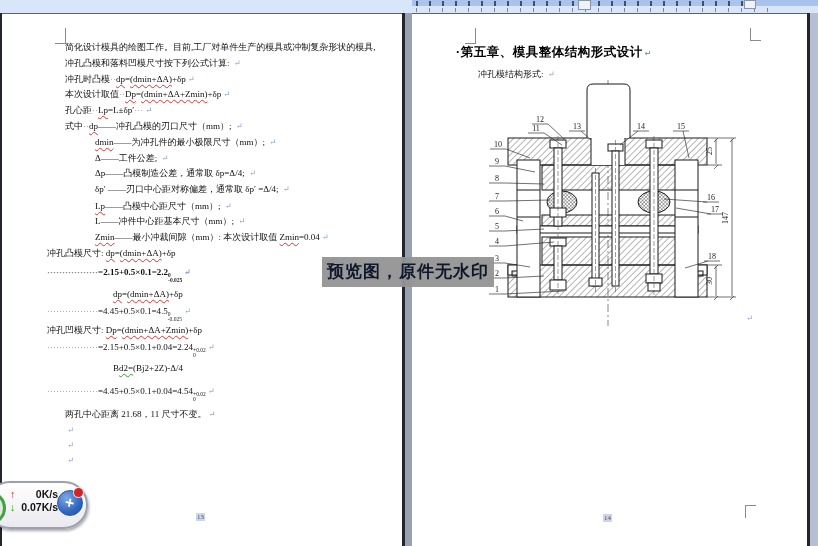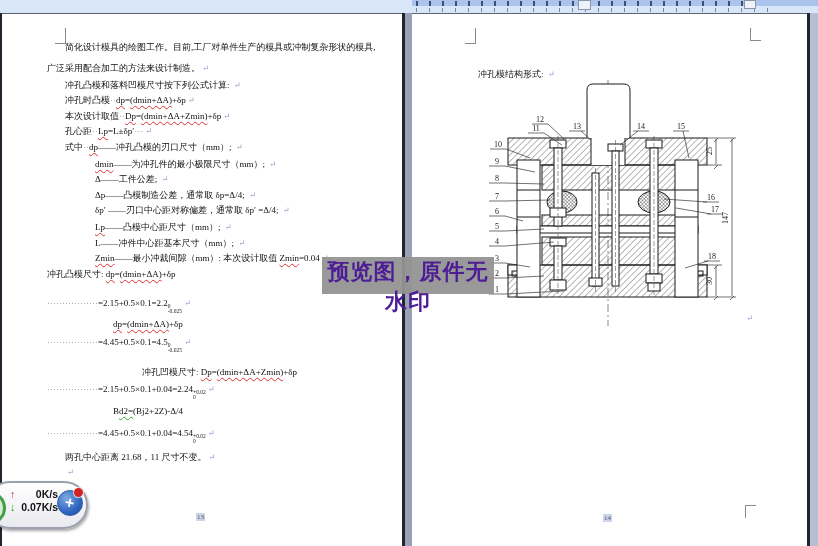--- a/index.html
+++ b/index.html
@@ -39,22 +39,22 @@
   .tol{display:inline-flex;flex-direction:column;font-size:5.5px;line-height:5px;vertical-align:-2px;color:#222;}
   .pgnum{position:absolute;font-size:7px;color:#46506a;background:#ccd6e8;padding:0 1px;}
   
   .rtitle{position:absolute;left:456px;top:44px;font-family:"Liberation Sans","DejaVu Sans",sans-serif;
           font-weight:bold;font-size:12.5px;color:#000;letter-spacing:0.5px;white-space:pre;}
   .rsub{position:absolute;left:478px;top:68px;font-size:9px;color:#111;white-space:pre;}
   .dia{position:absolute;left:478px;top:78px;}
   .dlab{font:8px "Liberation Serif","DejaVu Serif",serif;fill:#222;}
   .diapil{position:absolute;left:744px;top:314px;}
   
-  .wm{position:absolute;left:322px;top:257px;width:172px;height:37px;background:rgba(148,148,148,0.95);
-      color:#4c1d95;font-weight:bold;font-size:22px;line-height:30px;text-align:center;letter-spacing:1px;z-index:30;}
+  .wm{position:absolute;left:322px;top:257px;width:172px;height:30px;background:rgba(148,148,148,0.95);
+      color:#0f172a;font-weight:bold;font-size:17px;line-height:30px;text-align:center;letter-spacing:1px;z-index:30;}
   
   .netw{position:absolute;left:-14px;top:481px;width:98px;height:44px;z-index:40;
         background:linear-gradient(#ffffff,#e9e9ef);border:2px solid #9aa0ac;border-radius:24px;
         box-shadow:1px 2px 3px rgba(0,0,0,.35);font-family:"Liberation Sans","DejaVu Sans",sans-serif;}
   .gcirc{position:absolute;left:-16px;top:8px;width:28px;height:28px;border-radius:50%;
          border:3px solid #44a044;background:#d8ecd8;}
   .nrows{position:absolute;left:22px;top:5px;width:48px;}
   .nrow{display:flex;justify-content:space-between;font-size:10.5px;font-weight:bold;color:#111;line-height:13px;}
   .up{color:#cc2222;} .dn{color:#22a022;}
   .plusbtn{position:absolute;right:3px;top:7px;width:26px;height:26px;border-radius:50%;
@@ -89,48 +89,48 @@
   <div class="edgeR"></div>
   <div class="scrollstrip"></div>
 
   <div class="cm tl" style="left:55px;top:28px;"></div>
   <div class="cm tl" style="left:465px;top:28px;"></div>
   <div class="cm tr" style="left:750px;top:28px;"></div>
   <div class="cm br" style="left:745px;top:505px;"></div>
 
   <div class="textcol" id="left-lines">
       <div class="tl i1"><span class="">简化设计模具的绘图工作。目前,工厂对单件生产的模具或冲制复杂形状的模具,</span></div>
-      <div class="tl i0" style="margin-top: 6px;"><span class="">广泛采用配合加工的方法来设计制造。</span><span class="p">↵</span></div>
       <div class="tl i1" style="margin-top: 1px;"><span class="">冲孔凸模和落料凹模尺寸按下列公式计算: </span><span class="p">↵</span></div>
       <div class="tl i1"><span class="">冲孔时凸模</span><span class="d">··</span><span class="r">dp</span><span class="">=</span><span class="r">(dmin+ΔA)</span><span class="">+δp</span><span class="p">↵</span></div>
       <div class="tl i1"><span class="">本次设计取值</span><span class="d">··</span><span class="r">Dp</span><span class="">=</span><span class="r">(dmin+ΔA+Zmin)</span><span class="">+δp</span><span class="p">↵</span></div>
       <div class="tl i1"><span class="">孔心距</span><span class="d">··</span><span class="r">Lp</span><span class="">=L±δp′</span><span class="d">···</span><span class="p">↵</span></div>
       <div class="tl i1" style="margin-top: 1px;"><span class="">式中</span><span class="d">··</span><span class="r">dp</span><span class="">——冲孔凸模的刃口尺寸（mm）; </span><span class="p">↵</span></div>
       <div class="tl i2" style="margin-top: 1px;"><span class="r">dmin</span><span class="">——为冲孔件的最小极限尺寸（mm）; </span><span class="p">↵</span></div>
       <div class="tl i2"><span class="">Δ——工件公差; </span><span class="p">↵</span></div>
       <div class="tl i2"><span class="">Δp——凸模制造公差，通常取 δp=Δ/4; </span><span class="p">↵</span></div>
       <div class="tl i2"><span class="">δp′ ——刃口中心距对称偏差，通常取 δp′ =Δ/4; </span><span class="p">↵</span></div>
       <div class="tl i2" style="margin-top: 2px;"><span class="r">Lp</span><span class="">——凸模中心距尺寸（mm）; </span><span class="p">↵</span></div>
       <div class="tl i2"><span class="">L——冲件中心距基本尺寸（mm）; </span><span class="p">↵</span></div>
       <div class="tl i2"><span class="r">Zmin</span><span class="">——最小冲裁间隙（mm）: 本次设计取值 </span><span class="r">Zmin</span><span class="">=0.04</span><span class="p">↵</span></div>
       <div class="tl i0" style="margin-top: 1px;"><span class="">冲孔凸模尺寸: </span><span class="r">dp</span><span class="">=</span><span class="r">(dmin+ΔA)</span><span class="">+δp</span></div>
-      <div class="tl i0" style="margin-top: 13px;"><span class="d">·················</span><span class="">=2.15+0.5×0.1=2.2</span><span class="tol"><span>0</span><span>-0.025</span></span><span class="p">↵</span></div>
+      <div class="tl i0" style="margin-top: 4px; font-weight: bold;"><span class="d">·················</span><span class="">=2.15+0.5×0.1=2.2</span><span class="tol"><span>0</span><span>-0.025</span></span><span class="p">↵</span></div>
       <div class="tl i3" style="margin-top: 6px;"><span class="r">dp</span><span class="">=</span><span class="r">(dmin+ΔA)</span><span class="">+δp</span></div>
       <div class="tl i0" style="margin-top: 2px;"><span class="d">·················</span><span class="">=4.45+0.5×0.1=4.5</span><span class="tol"><span>0</span><span>-0.025</span></span><span class="p">↵</span></div>
-      <div class="tl i0" style="margin-top: 15px; text-align: center;"><span class="">冲孔凹模尺寸: </span><span class="r">Dp</span><span class="">=</span><span class="r">(dmin+ΔA+Zmin)</span><span class="">+δp</span></div>
+      <div class="tl i0" style="margin-top: 3px;"><span class="">冲孔凹模尺寸: </span><span class="r">Dp</span><span class="">=</span><span class="r">(dmin+ΔA+Zmin)</span><span class="">+δp</span></div>
       <div class="tl i0" style="margin-top: 2px;"><span class="d">·················</span><span class="">=2.15+0.5×0.1+0.04=2.24</span><span class="tol"><span>+0.02</span><span>0</span></span><span class="p">↵</span></div>
       <div class="tl i3" style="margin-top: 6px;"><span class="">B</span><span class="gr">d2=</span><span class="">(Bj2+2Z)-Δ/4</span></div>
       <div class="tl i0" style="margin-top: 7px;"><span class="d">·················</span><span class="">=4.45+0.5×0.1+0.04=4.54</span><span class="tol"><span>+0.02</span><span>0</span></span><span class="p">↵</span></div>
       <div class="tl i1" style="margin-top: 8px;"><span class="">两孔中心距离 21.68，11 尺寸不变。</span><span class="p">↵</span></div>
       <div class="tl i1"><span class="p">↵</span></div>
       <div class="tl i1"><span class="p">↵</span></div>
       <div class="tl i1"><span class="p">↵</span></div>
     </div>
   <div class="pgnum" style="left:196px;top:513px;">13</div>
 
+  <div class="rtitle"><span>·第五章、模具整体结构形式设计</span><span class="p">↵</span></div>
   <div class="rsub"><span>冲孔模结构形式: </span><span class="p">↵</span></div>
   <div class="pgnum" style="left:603px;top:514px;">14</div>
   <div class="diapil p">↵</div>
 
   <svg class="dia" width="280" height="252" viewBox="0 0 280 252">
     <defs>
       <pattern id="h1" width="4.5" height="4.5" patternUnits="userSpaceOnUse" patternTransform="rotate(45)">
         <line x1="0" y1="0" x2="0" y2="4.5" stroke="#4a4a4a" stroke-width="0.8"></line>
       </pattern>
       <pattern id="h2" width="3.5" height="3.5" patternUnits="userSpaceOnUse">

